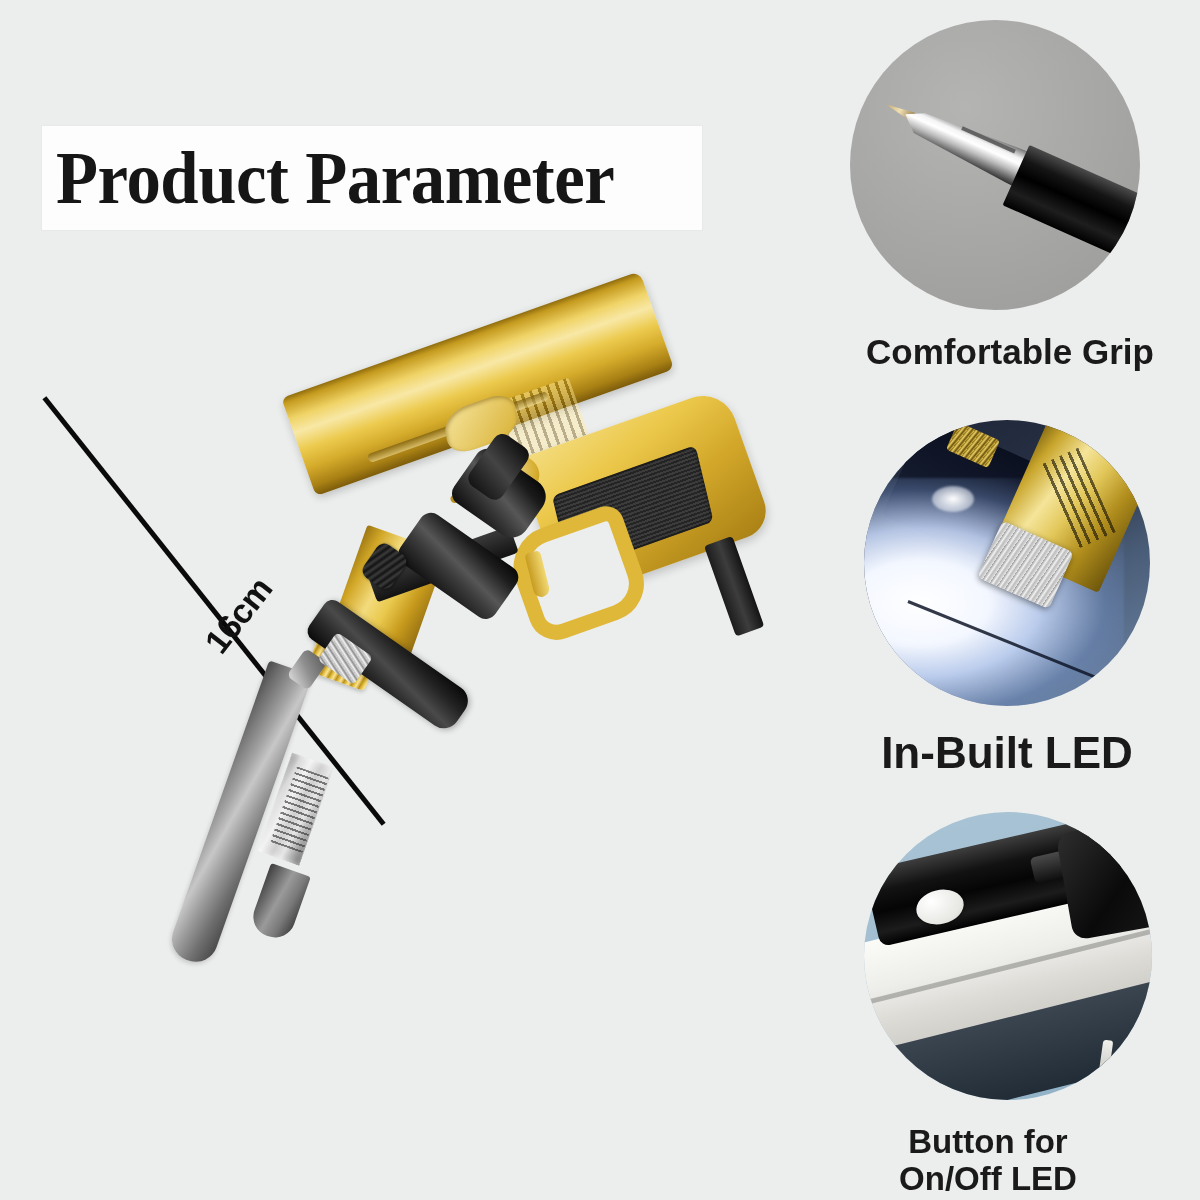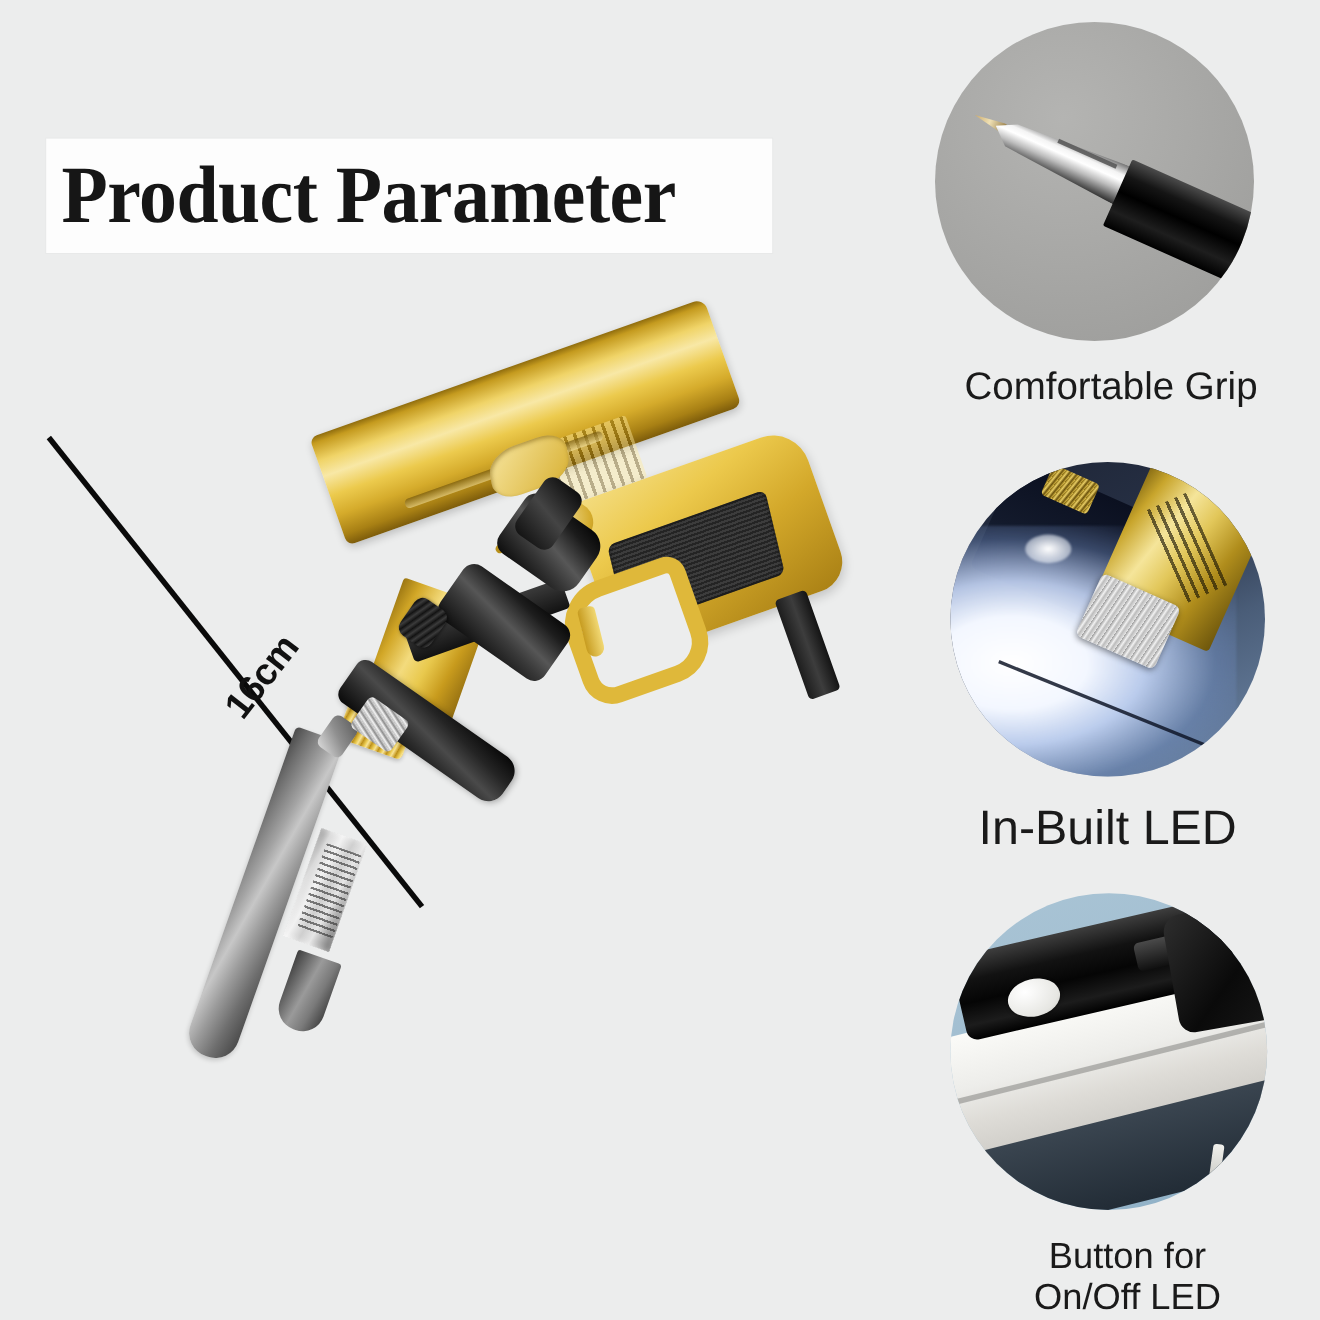--- a/index.html
+++ b/index.html
@@ -373,21 +373,21 @@
   
   .inset-wrap { position: absolute; }
   .circle {
     position: absolute;
     border-radius: 50%;
     overflow: hidden;
   }
   .inset-caption {
     position: absolute;
     text-align: center;
-    font-weight: normal;
+    font-weight: bold;
     color: #1a1a1a;
     line-height: 1.12;
     white-space: pre-line;
   }
 
   
   #inset1-circle {
     left: 850px; top: 20px; width: 290px; height: 290px;
     background: radial-gradient(circle at 40% 30%, #b4b4b2, #a2a2a0 70%, #9a9a98);
   }
@@ -585,21 +585,21 @@
   }
   #btn-pin {
     position: absolute;
     left: 236px; top: 228px;
     width: 10px; height: 48px;
     background: linear-gradient(to bottom, #f0f0ec, #b9b9b4);
     border-radius: 3px;
     transform: rotate(8deg);
   }
   #inset3-caption {
-    left: 881px; top: 1124px; width: 288px;
+    left: 844px; top: 1124px; width: 288px;
     font-size: 33px;
   }
 </style>
 </head>
 <body>
 
 <div id="page">
 
   <div id="title-box"></div>
   <div id="title-text">Product Parameter</div>

